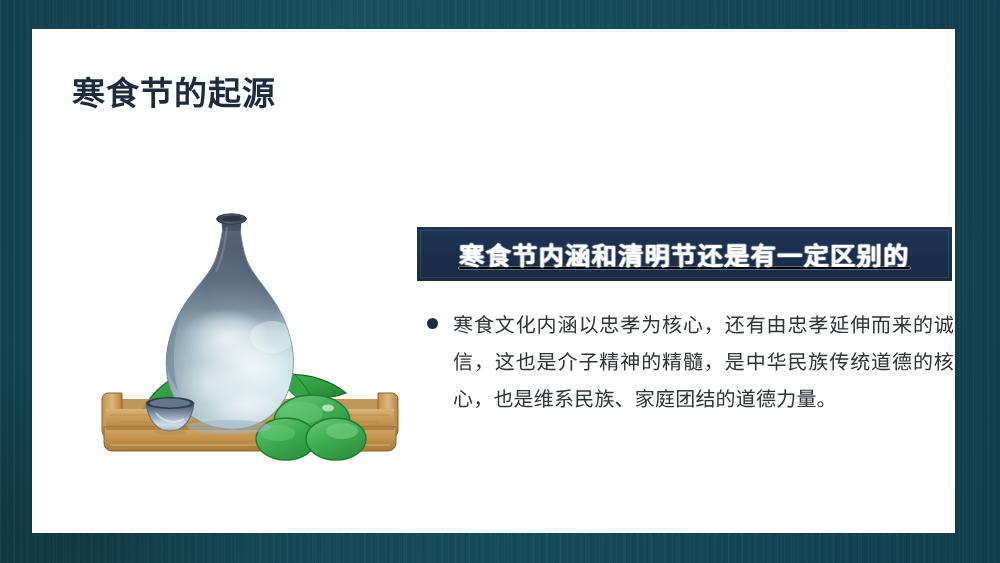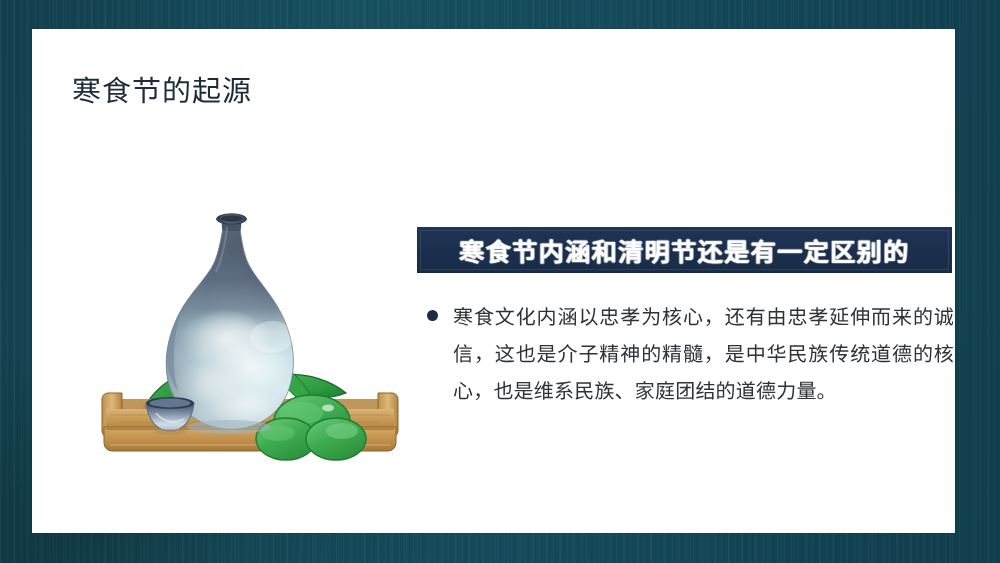--- a/index.html
+++ b/index.html
@@ -55,45 +55,46 @@
     height: 504px;
     background: #ffffff;
     box-shadow: 0 0 0 1px rgba(10,40,50,0.12);
   }
 
   
   .slide-title {
     position: absolute;
     left: 40px;
     top: 38px;
-    font-size: 29px;
-    font-weight: normal;
+    font-size: 33px;
+    font-weight: bold;
     letter-spacing: 1px;
     color: #1d2b3a;
     white-space: nowrap;
   }
 
   
   .right-col {
     position: absolute;
     left: 385px;
     top: 198px;
     width: 537px;
   }
   .headline-banner {
     position: relative;
     width: 535px;
-    height: 46px;
+    height: 54px;
     background: linear-gradient(180deg, #1f3556 0%, #1b2f4d 50%, #16274180 100%), #1b2f4c;
     background-blend-mode: normal;
     display: flex;
     align-items: center;
     justify-content: center;
     box-sizing: border-box;
     overflow: hidden;
+    text-decoration: underline;
   }
   .headline-banner .inner-edge {
     position: absolute;
     inset: 3px;
     border: 1px solid rgba(255,255,255,0.10);
     pointer-events: none;
   }
   .headline-text {
     position: relative;
     font-size: 25px;

